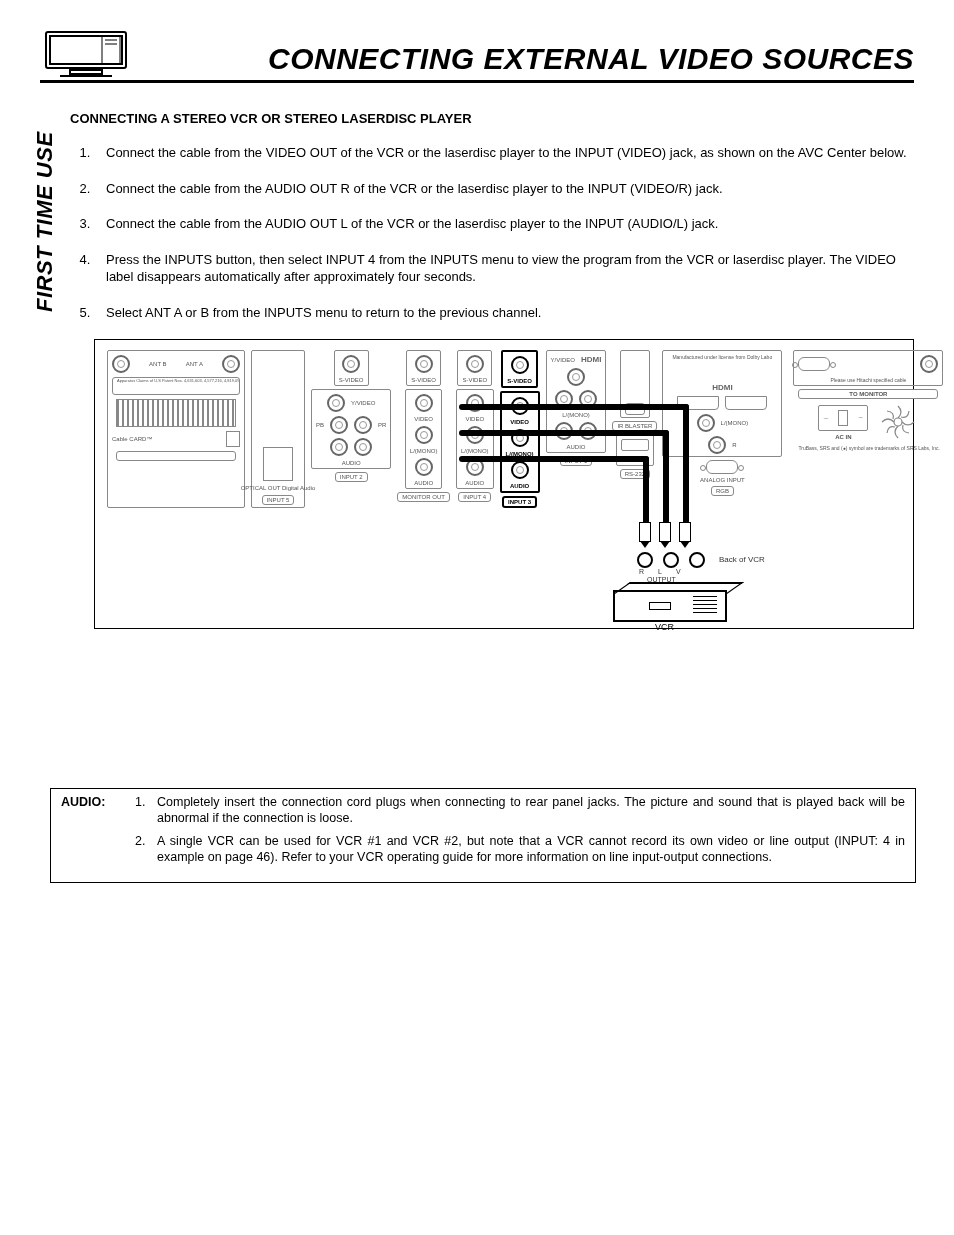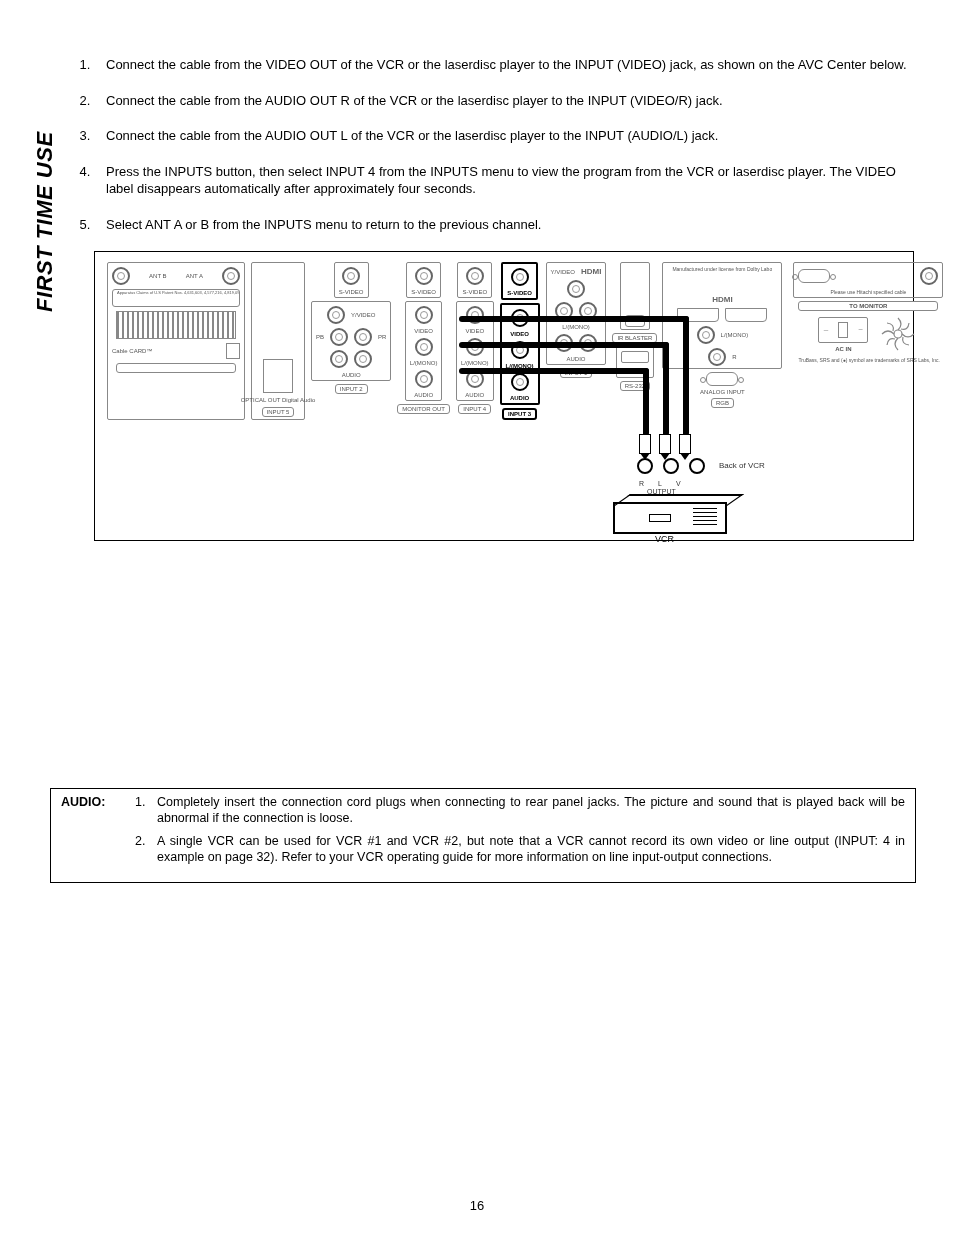--- a/index.html
+++ b/index.html
@@ -167,26 +167,41 @@
   .vcr-box{position:absolute;width:110px;height:28px;border:2px solid #000;background:#fff;}
   .vcr-box::before{content:"";position:absolute;right:-2px;top:-10px;width:110px;height:10px;border:2px solid #000;border-bottom:none;transform:skewX(-55deg);transform-origin:bottom right;}
   .vcr-slot{position:absolute;left:34px;top:10px;width:20px;height:6px;border:1px solid #000;}
   .vcr-lines{position:absolute;right:8px;top:4px;width:24px;height:18px;background:repeating-linear-gradient(#000 0 1px, transparent 1px 4px);}
 </style>
 </head>
 <body>
 
 <div class="page">
 
+  <div class="header">
+    <div class="tv-icon">
+      <svg width="92" height="50" viewBox="0 0 92 50">
+        <rect x="6" y="4" width="80" height="36" rx="2" fill="none" stroke="#000" stroke-width="2"></rect>
+        <rect x="10" y="8" width="72" height="28" fill="none" stroke="#000" stroke-width="2"></rect>
+        <rect x="62" y="8" width="18" height="28" fill="none" stroke="#000" stroke-width="1"></rect>
+        <line x1="65" y1="12" x2="77" y2="12" stroke="#000"></line>
+        <line x1="65" y1="16" x2="77" y2="16" stroke="#000"></line>
+        <rect x="30" y="42" width="32" height="4" fill="none" stroke="#000" stroke-width="2"></rect>
+        <line x1="20" y1="48" x2="72" y2="48" stroke="#000" stroke-width="2"></line>
+      </svg>
+    </div>
+    <div class="title">CONNECTING EXTERNAL VIDEO SOURCES</div>
+  </div>
 
   <div class="vert-tab-wrap">
     <div class="vert-tab-inner">FIRST TIME USE</div>
   </div>
 
   <div class="content">
+    <div class="section-head">CONNECTING A STEREO VCR OR STEREO LASERDISC PLAYER</div>
 
     <ol class="steps">
       <li>Connect the cable from the VIDEO OUT of the VCR or the laserdisc player to the INPUT (VIDEO) jack, as shown on the AVC Center below.</li>
       <li>Connect the cable from the AUDIO OUT R of the VCR or the laserdisc player to the INPUT (VIDEO/R) jack.</li>
       <li>Connect the cable from the AUDIO OUT L of the VCR or the laserdisc player to the INPUT (AUDIO/L) jack.</li>
       <li>Press the INPUTS button, then select INPUT 4 from the INPUTS menu to view the program from the VCR or laserdisc player.  The VIDEO label disappears automatically after approximately four  seconds.</li>
       <li>Select ANT A or B from the INPUTS menu to return to the previous channel.</li>
     </ol>
 
     <div class="diagram-box">
@@ -387,21 +402,21 @@
       <div class="vcable" style="top:64px;left:588px;height:120px"></div>
       <div class="vcable" style="top:90px;left:568px;height:94px"></div>
       <div class="vcable" style="top:116px;left:548px;height:68px"></div>
 
       <div class="plug-tri" style="top:182px;left:544px">
         <span class="plug"></span>
         <span class="plug"></span>
         <span class="plug"></span>
       </div>
 
-      <div class="rca-row" style="top:206px;left:542px">
+      <div class="rca-row" style="top:212px;left:542px">
         <span class="rca"></span>
         <span class="rca"></span>
         <span class="rca"></span>
         <span class="tinylabel" style="margin-left:4px;line-height:1">Back of VCR</span>
       </div>
       <div style="position:absolute;top:228px;left:544px;display:flex;gap:14px;font-size:7px;color:#333">
         <span>R</span>
         <span>L</span>
         <span>V</span>
       </div>
@@ -418,20 +433,19 @@
   <div class="notes-box">
     <div class="notes-row">
       <div class="notes-label">AUDIO:</div>
       <div class="notes-list">
         <div class="item">
           <span class="num">1.</span>
           <span>Completely insert the connection cord plugs when connecting to rear panel jacks.  The picture and sound that is played back will be abnormal if the connection is loose.</span>
         </div>
         <div class="item">
           <span class="num">2.</span>
-          <span>A single VCR can be used for VCR #1 and VCR #2, but note that a VCR cannot record its own video or line output (INPUT: 4 in example on page 32).  Refer to your VCR operating guide for more information on line input-output connections.</span>
+          <span>A single VCR can be used for VCR #1 and VCR #2, but note that a VCR cannot record its own video or line output (INPUT: 4 in example on page 46).  Refer to your VCR operating guide for more information on line input-output connections.</span>
         </div>
       </div>
     </div>
   </div>
 
-  <div class="page-num">16</div>
 </div>
 
 </body></html>

